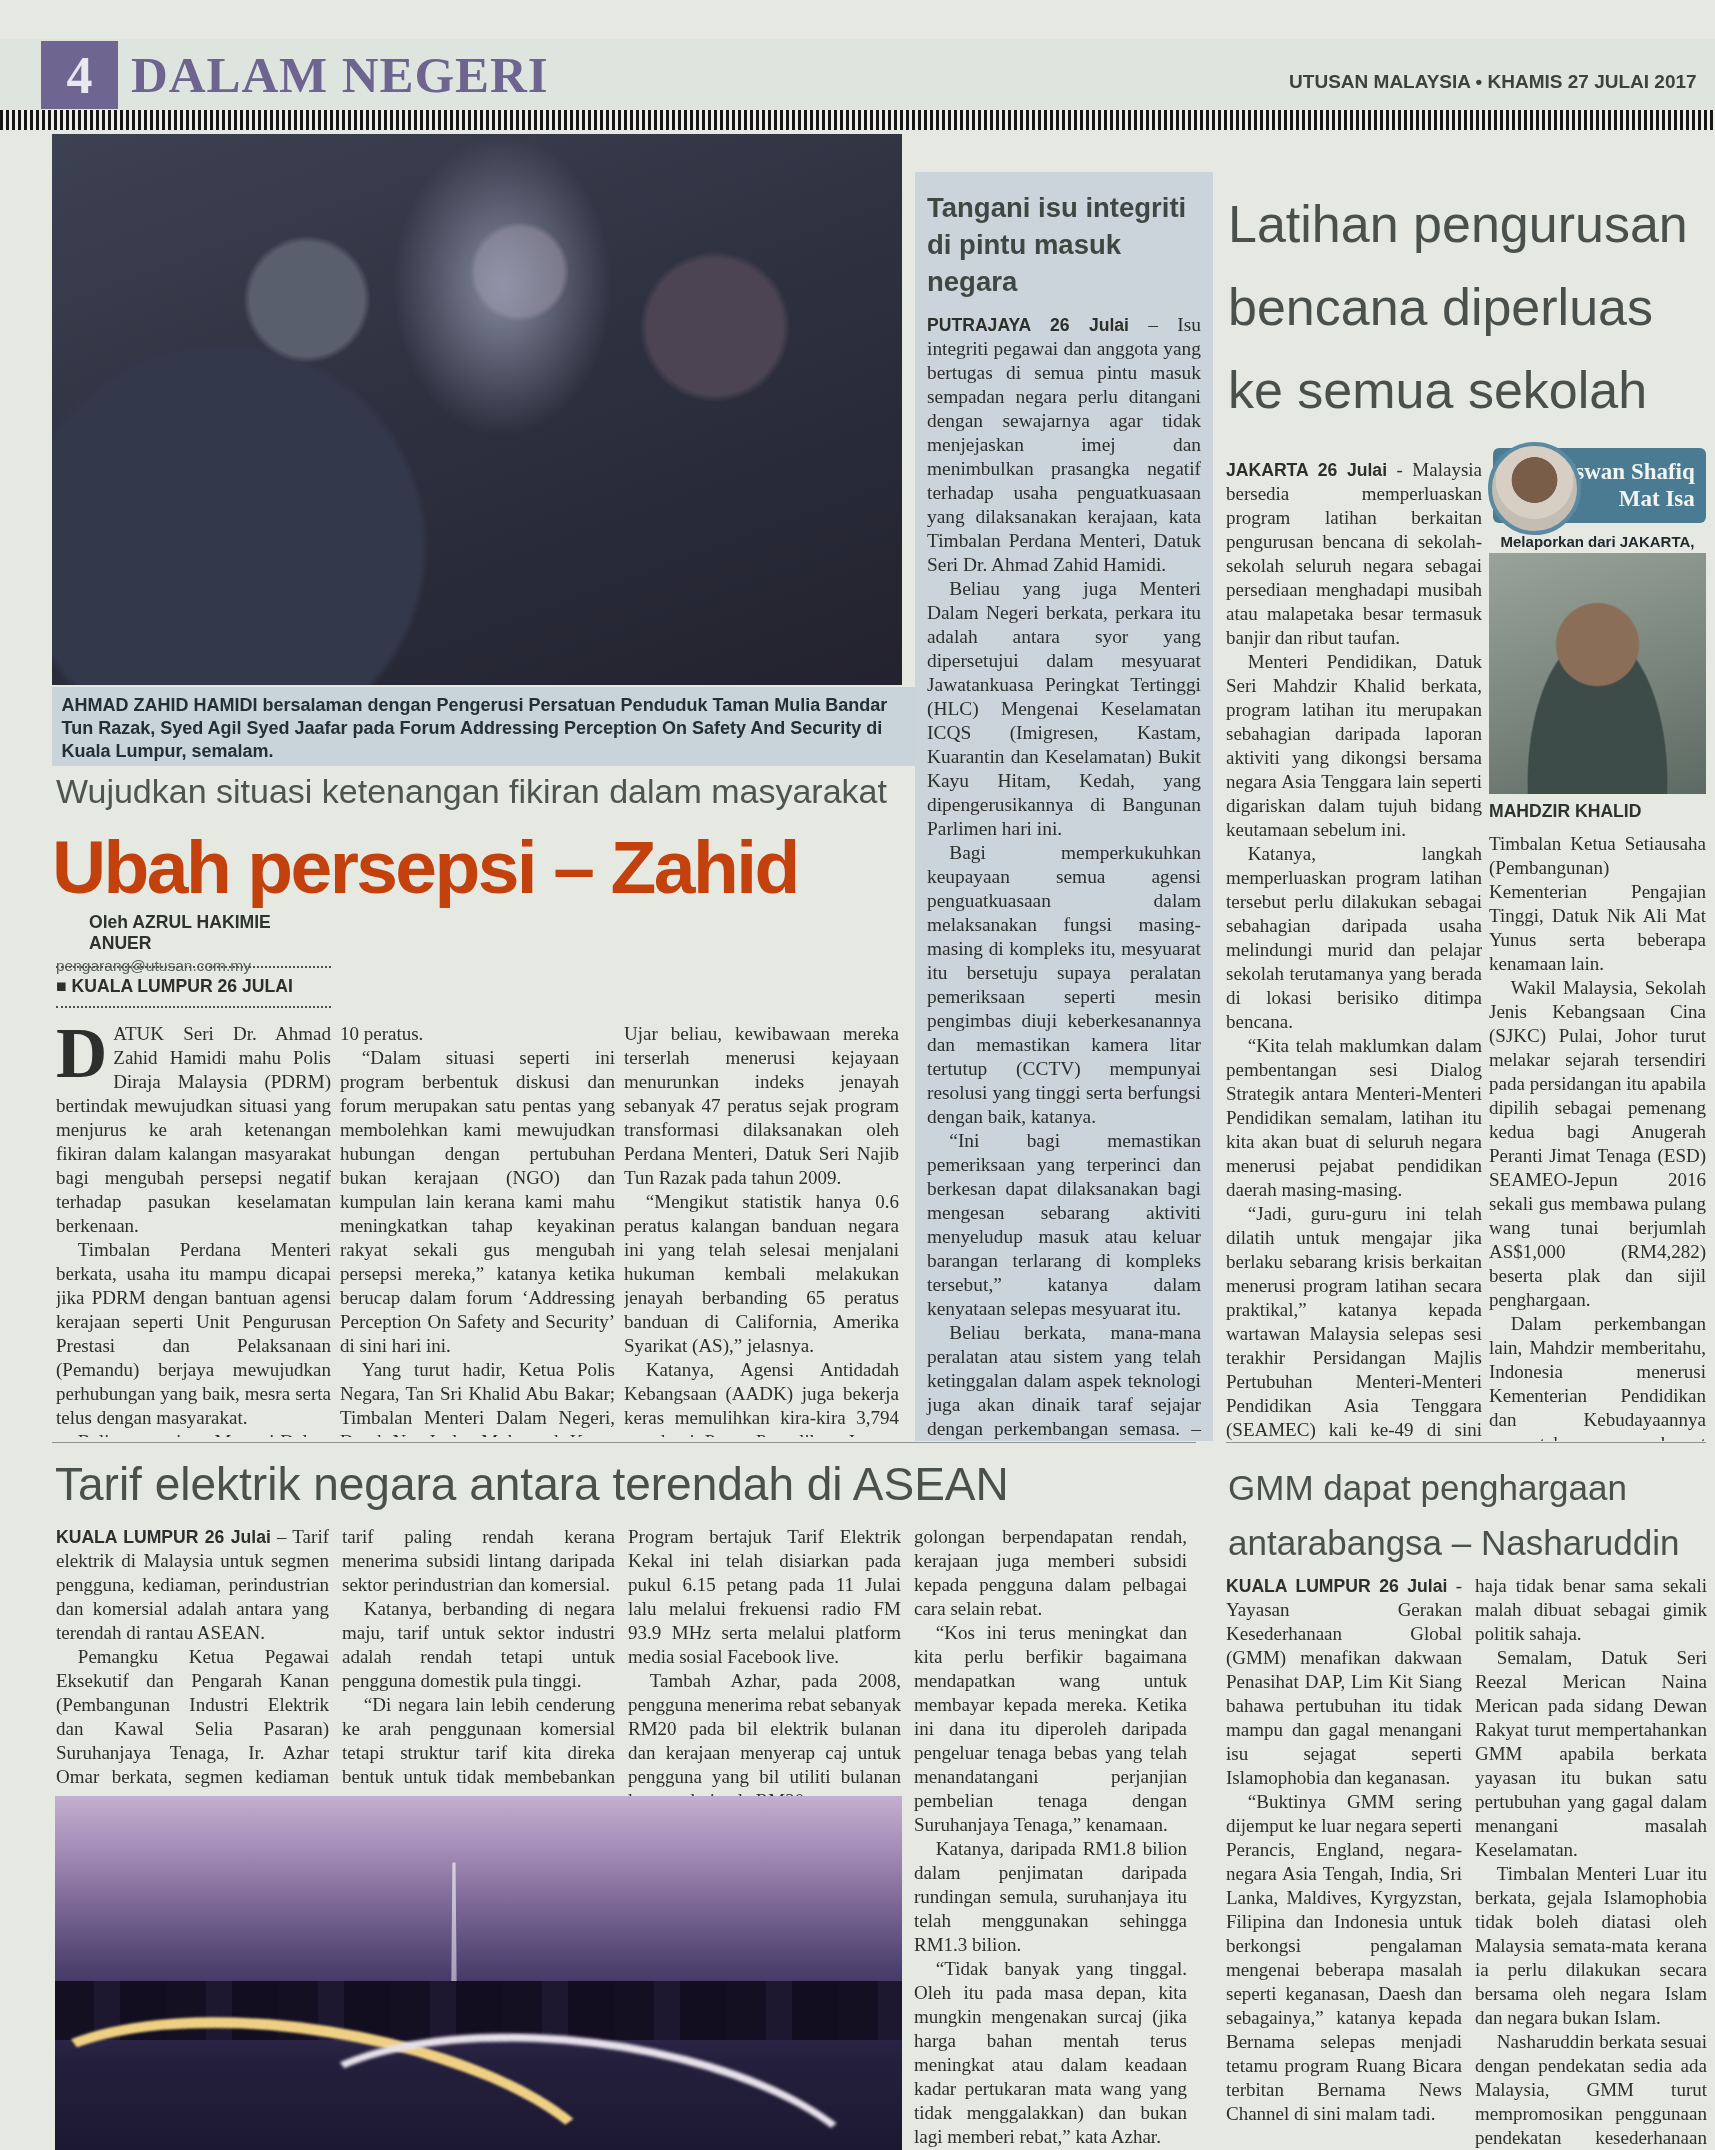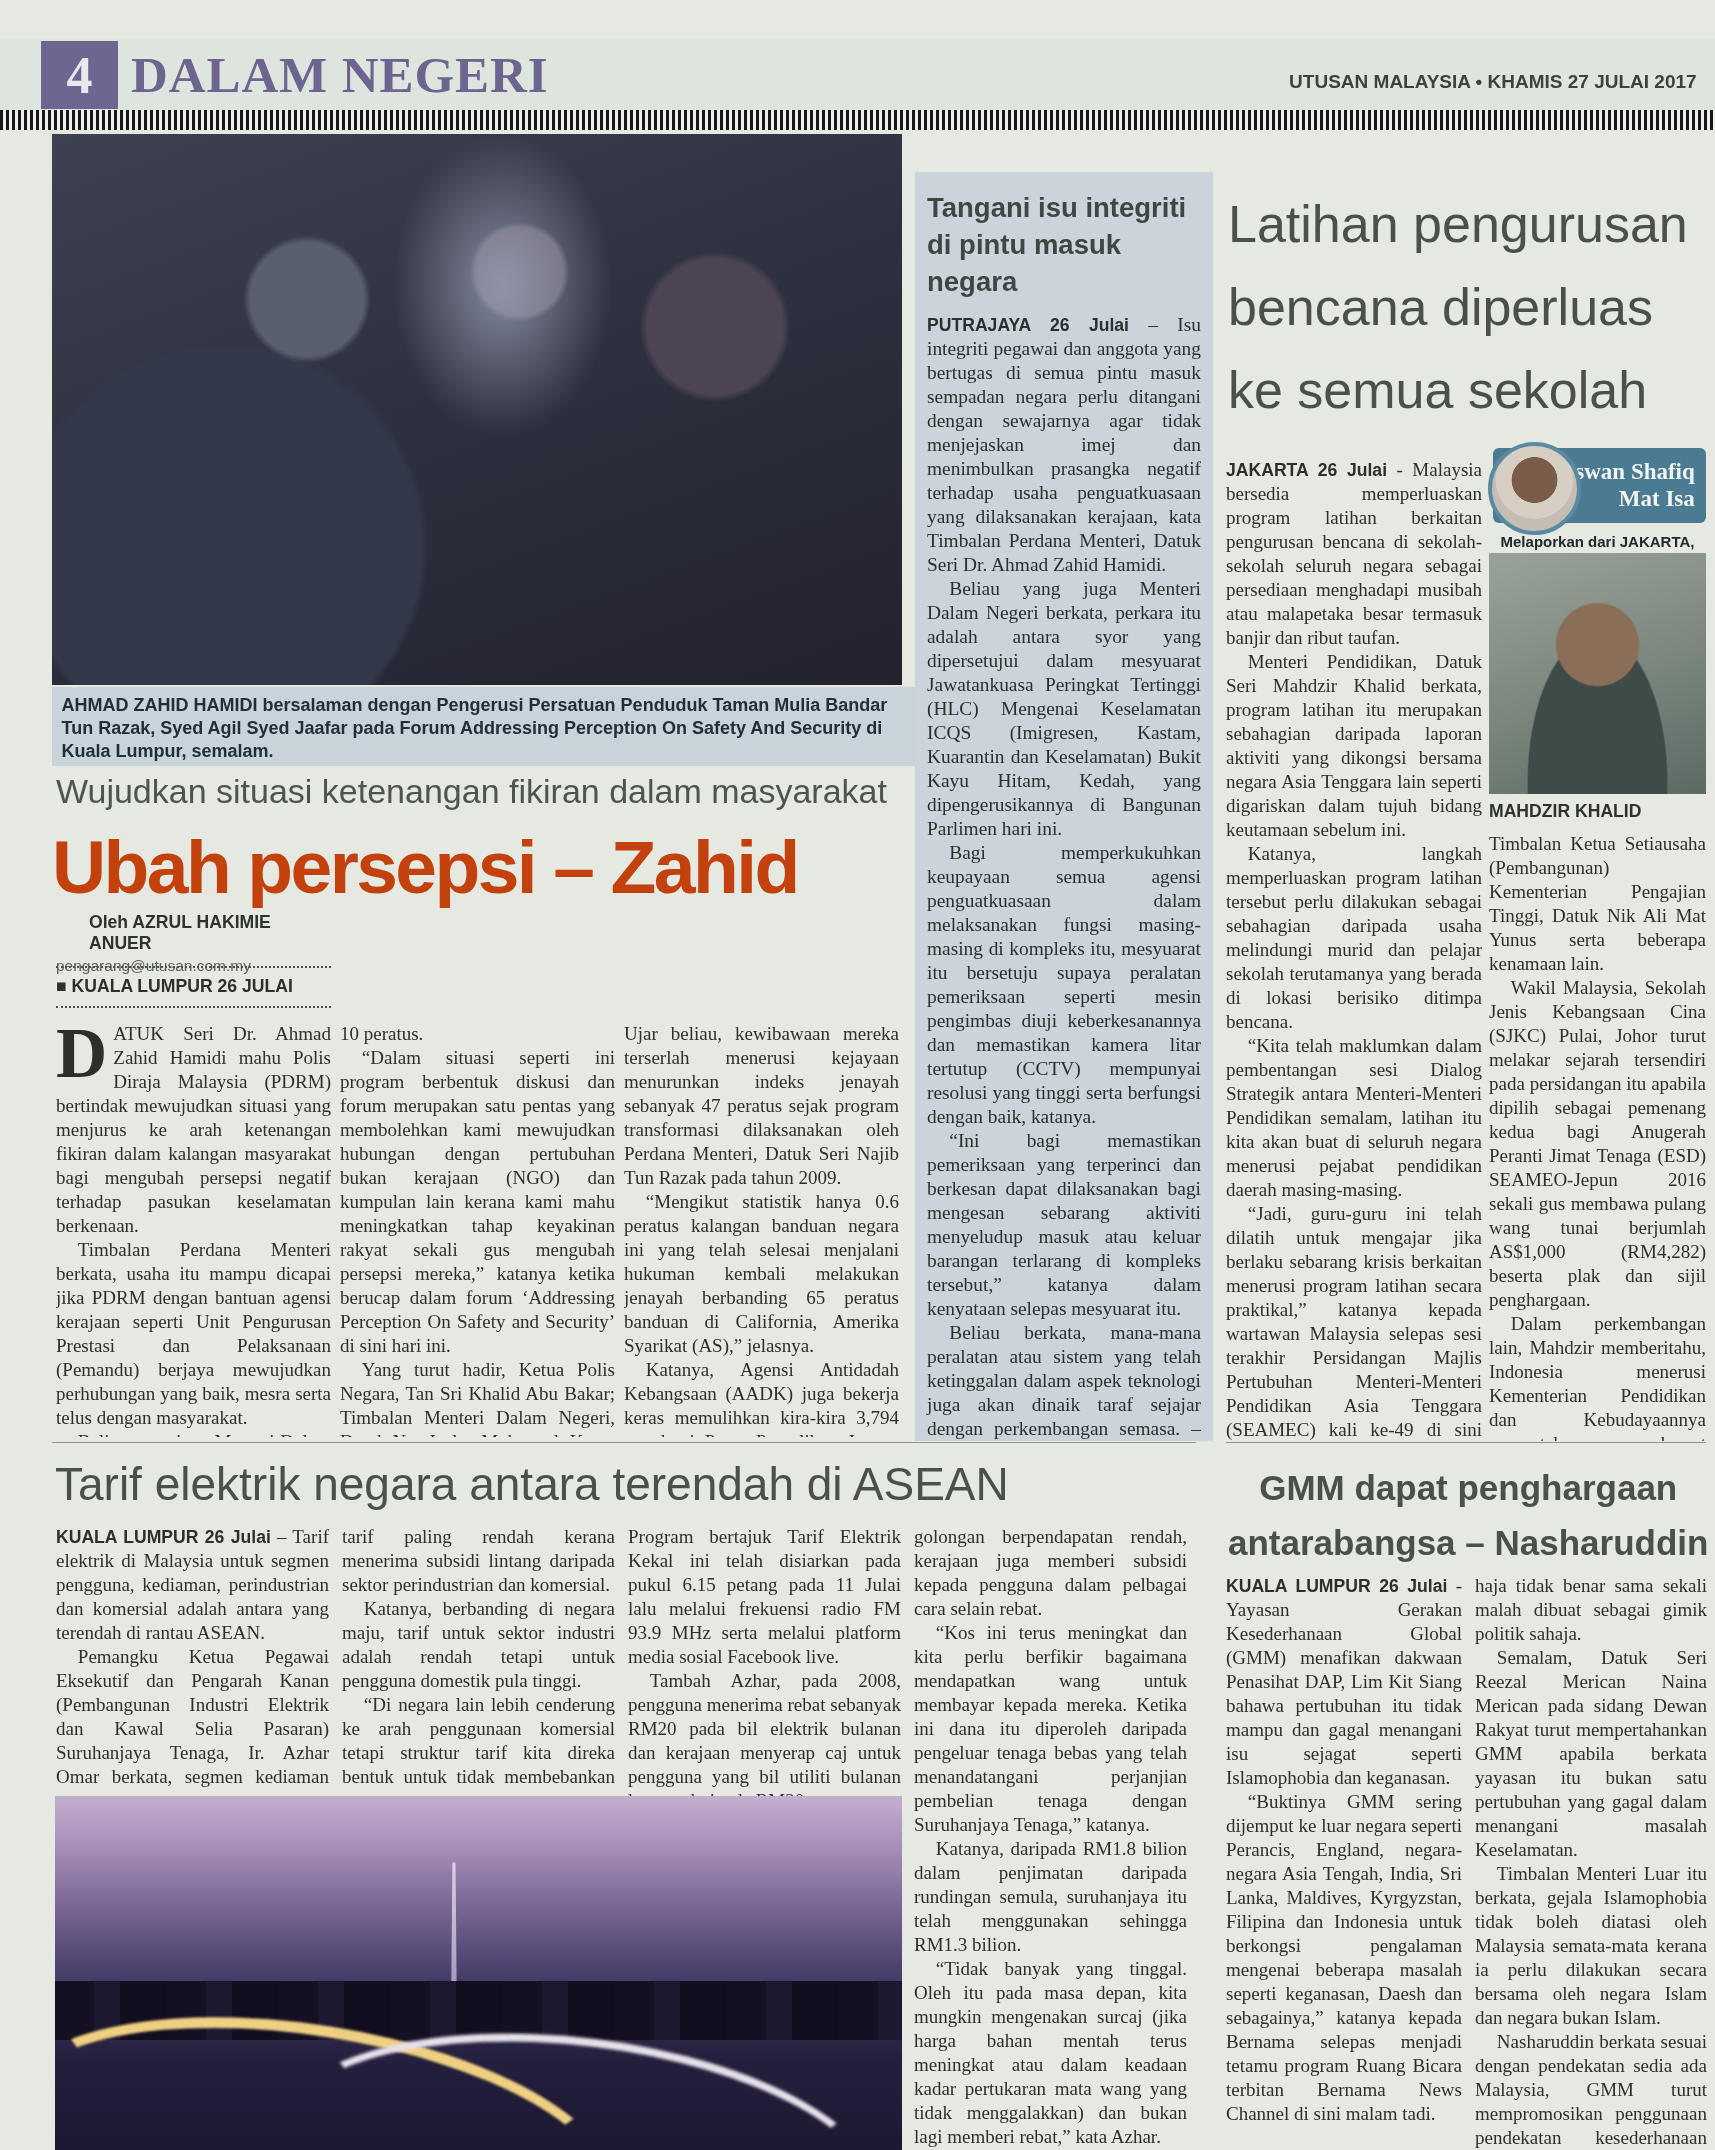--- a/index.html
+++ b/index.html
@@ -190,34 +190,34 @@
   </div>
   <div class="abs serifbody clip cont" style="left:628px;top:1525px;width:273px;height:284px;">
     <div class="plist">
         <p>Program bertajuk Tarif Elektrik Kekal ini telah disiarkan pada pukul 6.15 petang pada 11 Julai lalu melalui frekuensi radio FM 93.9 MHz serta melalui platform media sosial Facebook live.</p>
         <p>Tambah Azhar, pada 2008, pengguna menerima rebat sebanyak RM20 pada bil elektrik bulanan dan kerajaan menyerap caj untuk pengguna yang bil utiliti bulanan kurang daripada RM20.</p>
       </div>
   </div>
   <div class="abs serifbody clip cont" style="left:914px;top:1525px;width:273px;height:637px;">
     <div class="plist">
         <p>golongan berpendapatan rendah, kerajaan juga memberi subsidi kepada pengguna dalam pelbagai cara selain rebat.</p>
-        <p>“Kos ini terus meningkat dan kita perlu berfikir bagaimana mendapatkan wang untuk membayar kepada mereka. Ketika ini dana itu diperoleh daripada pengeluar tenaga bebas yang telah menandatangani perjanjian pembelian tenaga dengan Suruhanjaya Tenaga,” katanya.</p>
+        <p>“Kos ini terus meningkat dan kita perlu berfikir bagaimana mendapatkan wang untuk membayar kepada mereka. Ketika ini dana itu diperoleh daripada pengeluar tenaga bebas yang telah menandatangani perjanjian pembelian tenaga dengan Suruhanjaya Tenaga,” kenamaan.</p>
         <p>Katanya, daripada RM1.8 bilion dalam penjimatan daripada rundingan semula, suruhanjaya itu telah menggunakan sehingga RM1.3 bilion.</p>
         <p>“Tidak banyak yang tinggal. Oleh itu pada masa depan, kita mungkin mengenakan surcaj (jika harga bahan mentah terus meningkat atau dalam keadaan kadar pertukaran mata wang yang tidak menggalakkan) dan bukan lagi memberi rebat,” kata Azhar.</p>
       </div>
   </div>
 
   <div class="abs photo city-photo">
     <div class="towers"></div>
     <div class="skyline"></div>
     <div class="road1"></div>
     <div class="road2"></div>
   </div>
 
-  <div class="abs headline" style="left:1228px;top:1460px;font-size:35px;line-height:55px;font-weight:700;color:#4a504c;text-align:center;">
+  <div class="abs headline" style="left:1228px;top:1460px;font-size:35px;line-height:55px;font-weight:400;color:#4a504c;">
     <div>GMM dapat penghargaan</div>
     <div>antarabangsa – Nasharuddin</div>
   </div>
   <div class="abs serifbody clip" style="left:1226px;top:1574px;width:236px;height:585px;">
     <p class="lead-p"><span class="dl">KUALA LUMPUR 26 Julai</span><span> - Yayasan Gerakan Kesederhanaan Global (GMM) menafikan dakwaan Penasihat DAP, Lim Kit Siang bahawa pertubuhan itu tidak mampu dan gagal menangani isu sejagat seperti Islamophobia dan keganasan.</span></p>
     <div class="plist">
         <p>“Buktinya GMM sering dijemput ke luar negara seperti Perancis, England, negara-negara Asia Tengah, India, Sri Lanka, Maldives, Kyrgyzstan, Filipina dan Indonesia untuk berkongsi pengalaman mengenai beberapa masalah seperti keganasan, Daesh dan sebagainya,” katanya kepada Bernama selepas menjadi tetamu program Ruang Bicara terbitan Bernama News Channel di sini malam tadi.</p>
       </div>
   </div>
   <div class="abs serifbody clip cont" style="left:1475px;top:1574px;width:232px;height:585px;">

